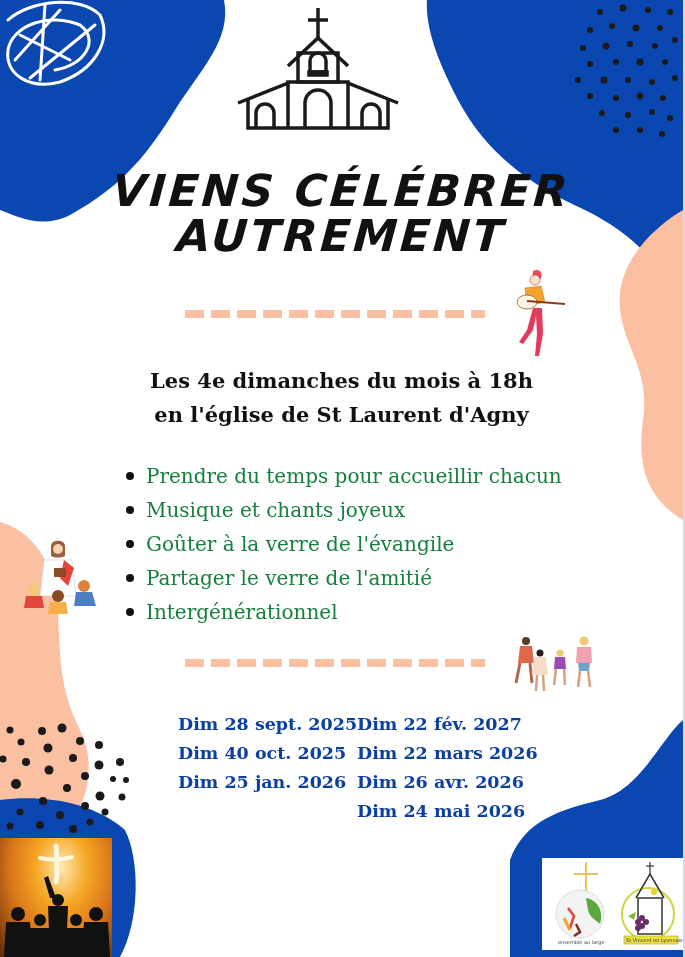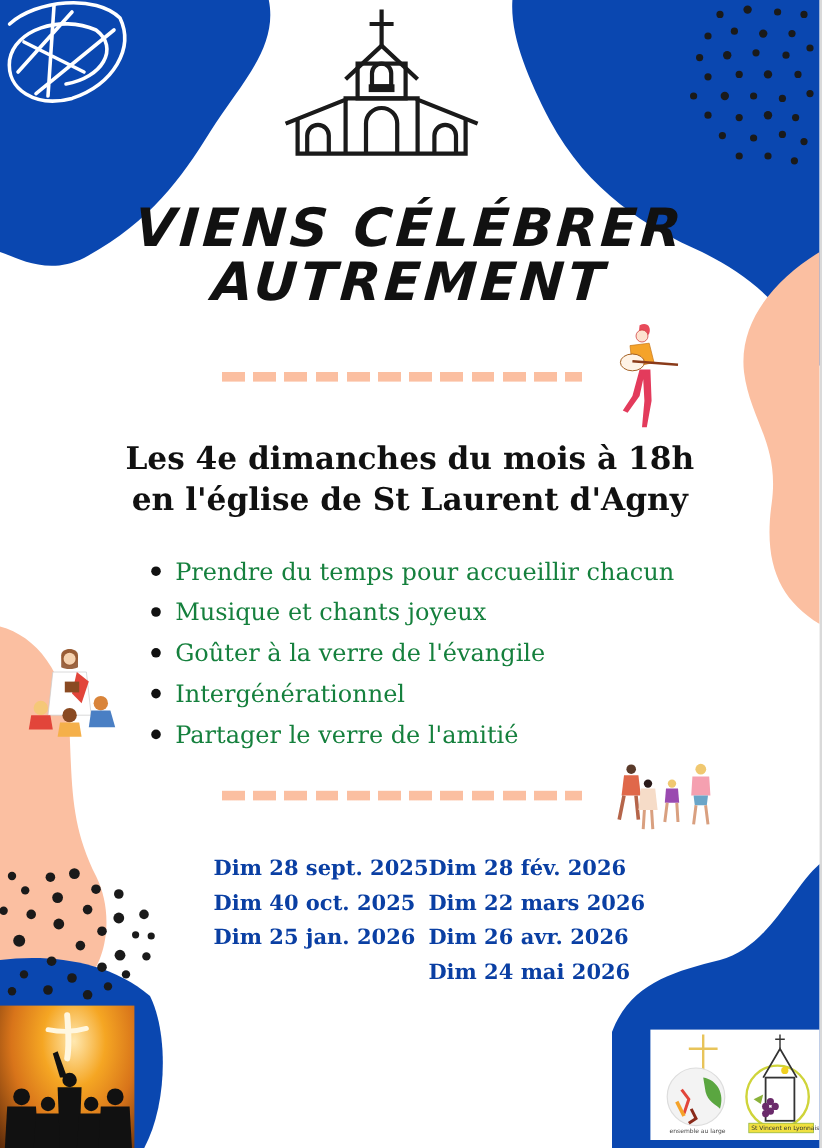--- a/index.html
+++ b/index.html
@@ -4,21 +4,21 @@
 <style>
   html, body { margin:0; padding:0; }
   body { width:685px; height:957px; overflow:hidden; background:#ffffff; position:relative; font-family:"DejaVu Serif", serif; }
   .poster { position:absolute; left:0; top:0; width:683px; height:957px; background:#ffffff; overflow:hidden; border-right:2px solid #d9d9d9; }
   .bg { position:absolute; left:0; top:0; width:683px; height:957px; }
   .church { position:absolute; left:236px; top:6px; width:164px; height:126px; }
   .title { position:absolute; left:0; width:683px; text-align:center; font-family:"DejaVu Sans", sans-serif; font-weight:bold; color:#111; letter-spacing:3px; font-style:italic; transform:skewX(-4deg); }
   .title.l1 { top:165px; font-size:44px; }
   .title.l2 { top:210px; font-size:44px; }
   .dashes { position:absolute; left:185px; width:300px; height:8px; background:repeating-linear-gradient(90deg,#fbbfa1 0 19px,transparent 19px 26px); }
-  .subtitle { position:absolute; left:0; width:683px; text-align:center; font-family:"DejaVu Serif", serif; font-weight:bold; font-size:26px; color:#111; }
+  .subtitle { position:absolute; left:0; width:683px; text-align:center; font-family:"DejaVu Serif", serif; font-weight:bold; font-size:21px; color:#111; }
   .bullets { position:absolute; left:126px; top:459px; margin:0; padding:0; list-style:none; }
   .bullets li { font-family:"DejaVu Serif", serif; font-size:20px; color:#15803d; height:34px; line-height:34px; white-space:nowrap; }
   .bullets li .dot { display:inline-block; width:8px; height:8px; border-radius:50%; background:#111; margin-right:12px; vertical-align:middle; position:relative; top:-2px; }
   .dates { position:absolute; top:710px; font-family:"DejaVu Serif", serif; font-weight:bold; font-size:17.5px; color:#0a3fa3; }
   .dates div { height:29px; line-height:29px; white-space:nowrap; }
   .photo { position:absolute; left:0; top:838px; width:112px; height:119px; background:radial-gradient(ellipse at 55% 25%, #ffe8b0 0%, #f5a623 30%, #d8741a 60%, #5a2a0a 100%); overflow:hidden; }
   .logos { position:absolute; left:542px; top:858px; width:141px; height:92px; background:#ffffff; }
   .illus { position:absolute; }
 </style>
 </head>
@@ -146,22 +146,22 @@
     <path d="M28,40 L22,62 L14,74 L18,76 L28,62 L31,48 L32,66 L30,88 L34,88 L38,66 L37,40 Z" fill="#e33b5c"></path>
   </svg>
 
   <div class="subtitle" style="top:368px;">Les 4e dimanches du mois à 18h</div>
   <div class="subtitle" style="top:402px;">en l'église de St Laurent d'Agny</div>
 
   <ul class="bullets">
     <li><span class="dot"></span><span>Prendre du temps pour accueillir chacun</span></li>
     <li><span class="dot"></span><span>Musique et chants joyeux</span></li>
     <li><span class="dot"></span><span>Goûter à la verre de l'évangile</span></li>
+    <li><span class="dot"></span><span>Partager le verre de l'amitié</span></li>
     <li><span class="dot"></span><span>Intergénérationnel</span></li>
-    <li><span class="dot"></span><span>Partager le verre de l'amitié</span></li>
   </ul>
 
   <svg class="illus" style="left:14px;top:538px;width:88px;height:78px;" viewBox="0 0 88 78">
     <circle cx="44" cy="10" r="7" fill="#f2c9a5"></circle>
     <path d="M37,8 C37,1 51,1 51,8 L51,18 C48,20 40,20 37,18 Z" fill="#8a4a22" opacity="0.85"></path>
     <circle cx="44" cy="11" r="5" fill="#f5d2b0"></circle>
     <path d="M30,22 L58,22 L62,58 L26,58 Z" fill="#ffffff" stroke="#ccc" stroke-width="0.6"></path>
     <path d="M50,22 L60,30 L54,48 L46,40 Z" fill="#e2453a"></path>
     <rect x="40" y="30" width="12" height="9" fill="#8a4a22"></rect>
     <circle cx="20" cy="52" r="6" fill="#f5c878"></circle>
@@ -189,21 +189,21 @@
     <path d="M66,30 L78,30 L77,38 L67,38 Z" fill="#6aa5c8"></path>
     <path d="M68,38 L66,54 M76,38 L78,54" stroke="#d9a080" stroke-width="2.5"></path>
   </svg>
 
   <div class="dates" style="left:152px;margin-left:26px;">
     <div>Dim 28 sept. 2025</div>
     <div>Dim 40 oct. 2025</div>
     <div>Dim 25 jan. 2026</div>
   </div>
   <div class="dates" style="left:357px;">
-    <div>Dim 28 fév. 2026</div>
+    <div>Dim 22 fév. 2027</div>
     <div>Dim 22 mars 2026</div>
     <div>Dim 26 avr. 2026</div>
     <div>Dim 24 mai 2026</div>
   </div>
 
   <div class="photo">
     <svg viewBox="0 0 112 119" width="112" height="119">
       <path d="M56,8 C57,20 58,32 56,44" stroke="#fff7e0" stroke-width="5" fill="none" stroke-linecap="round"></path>
       <path d="M40,20 C50,22 62,22 72,19" stroke="#fff7e0" stroke-width="4" fill="none" stroke-linecap="round"></path>
       <g fill="#111">

